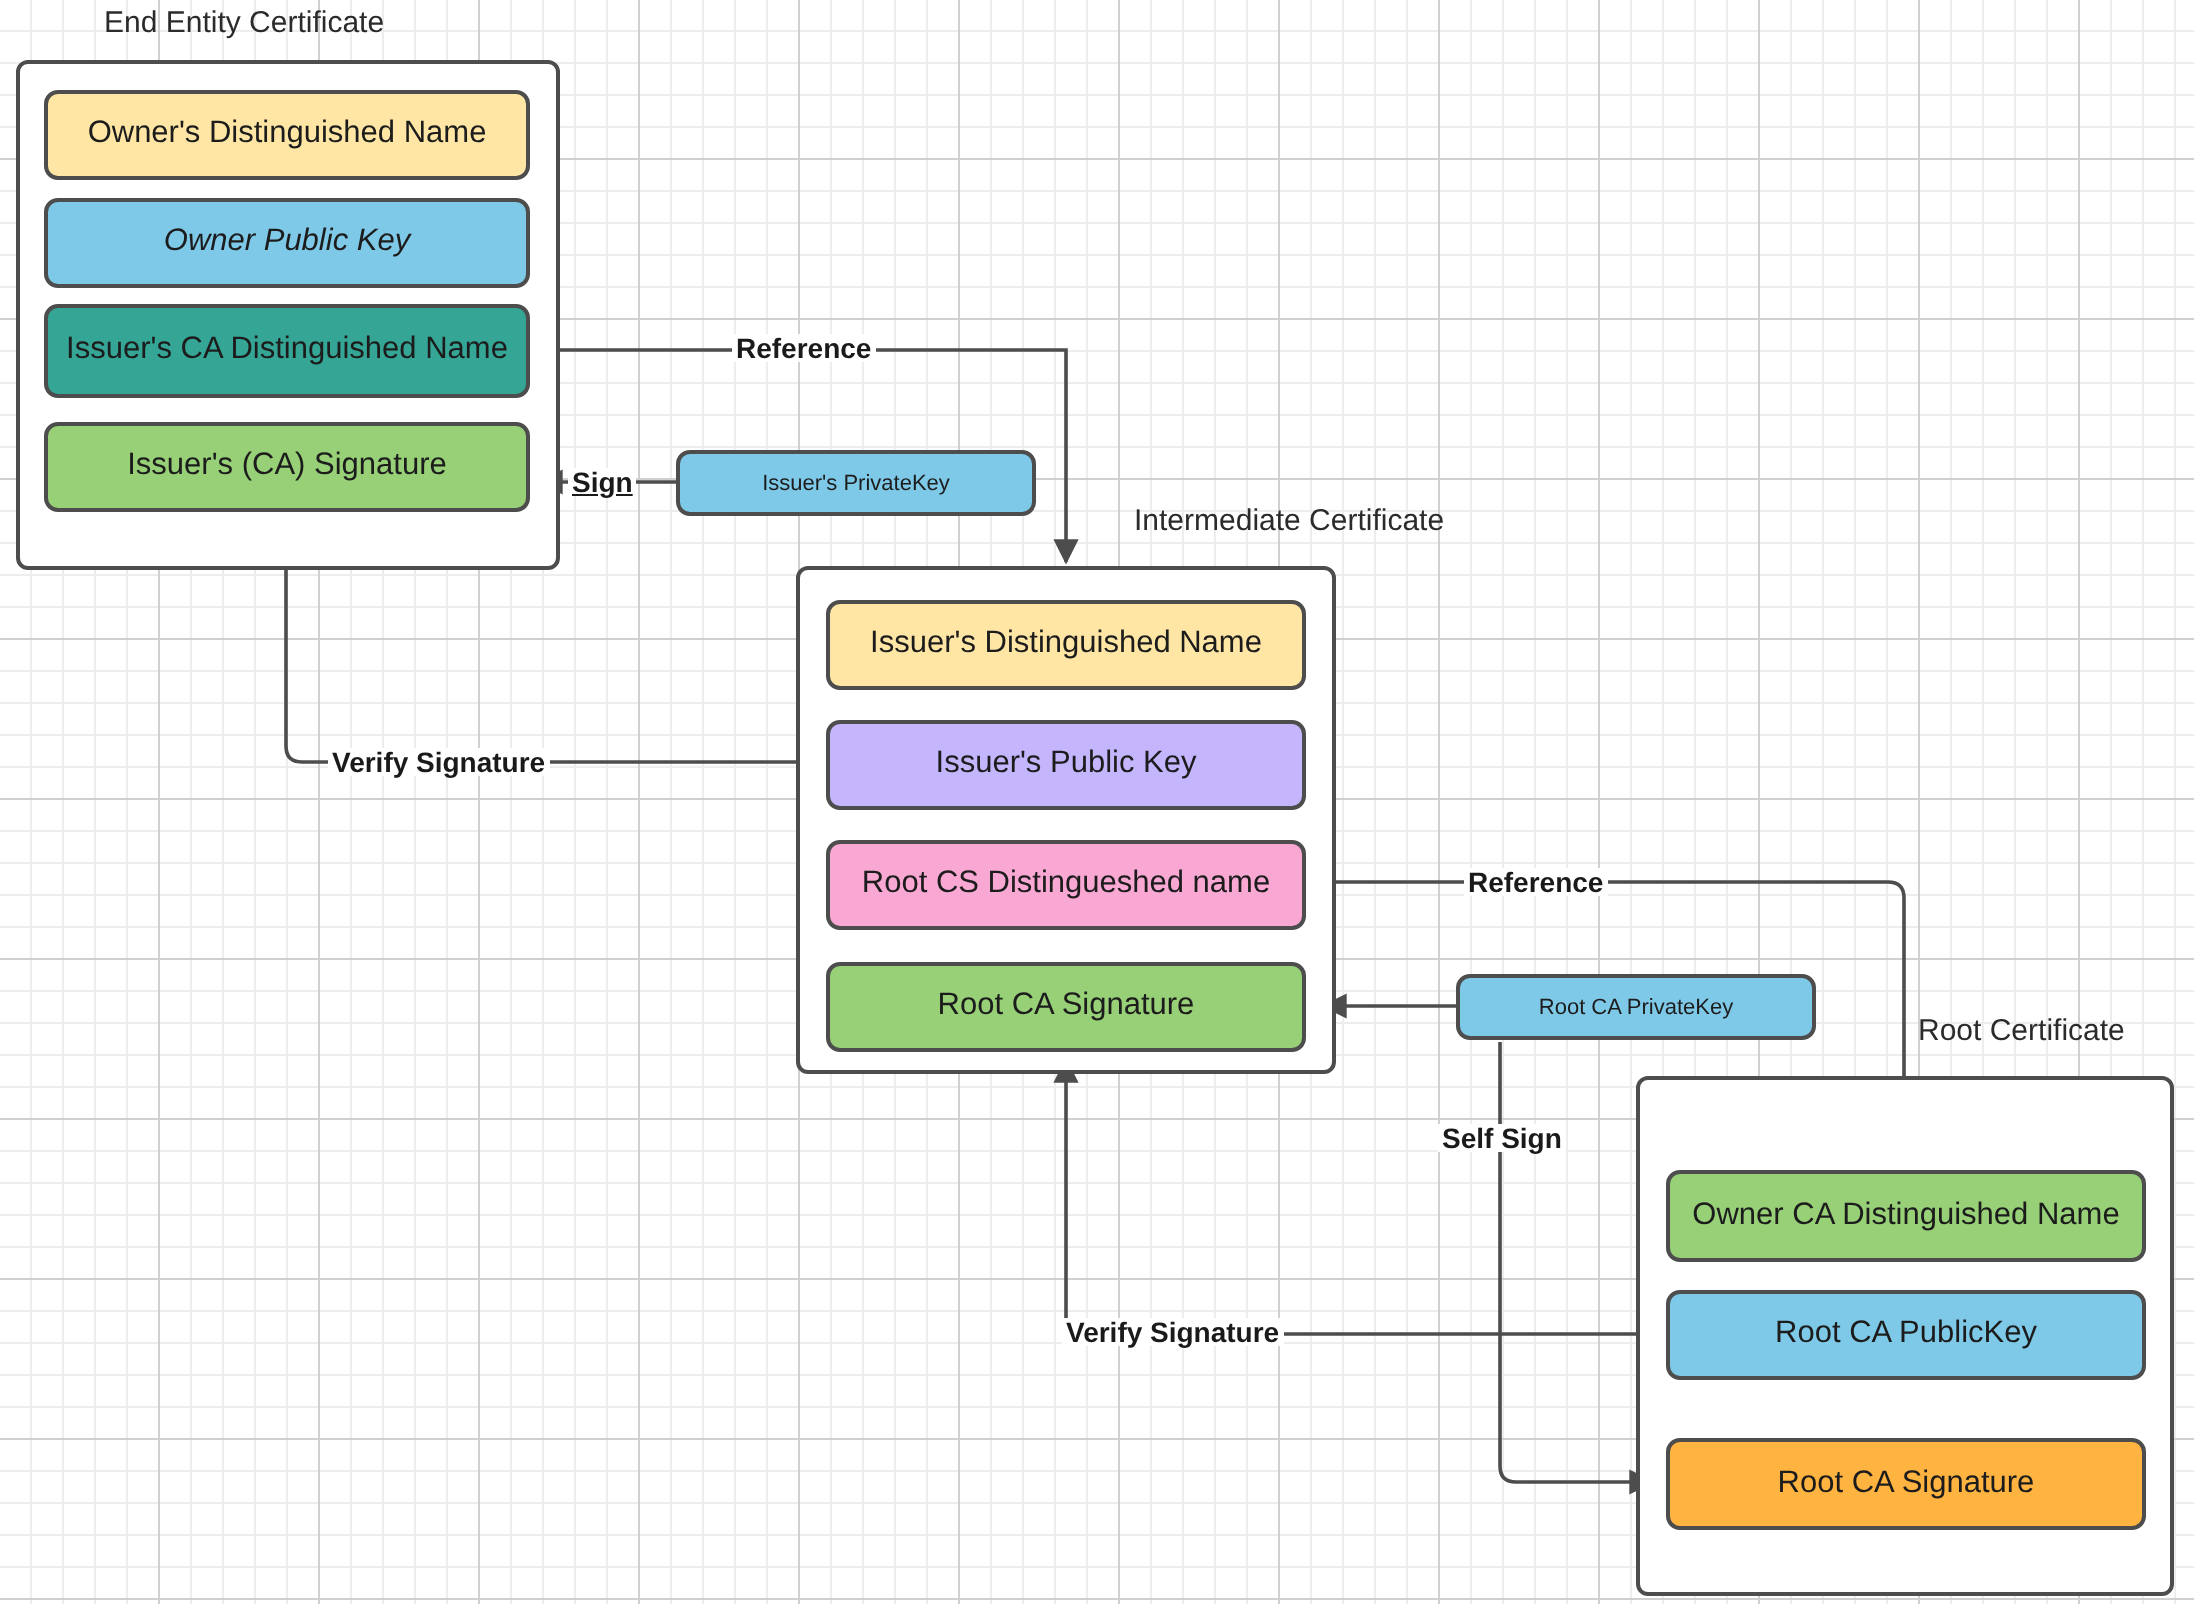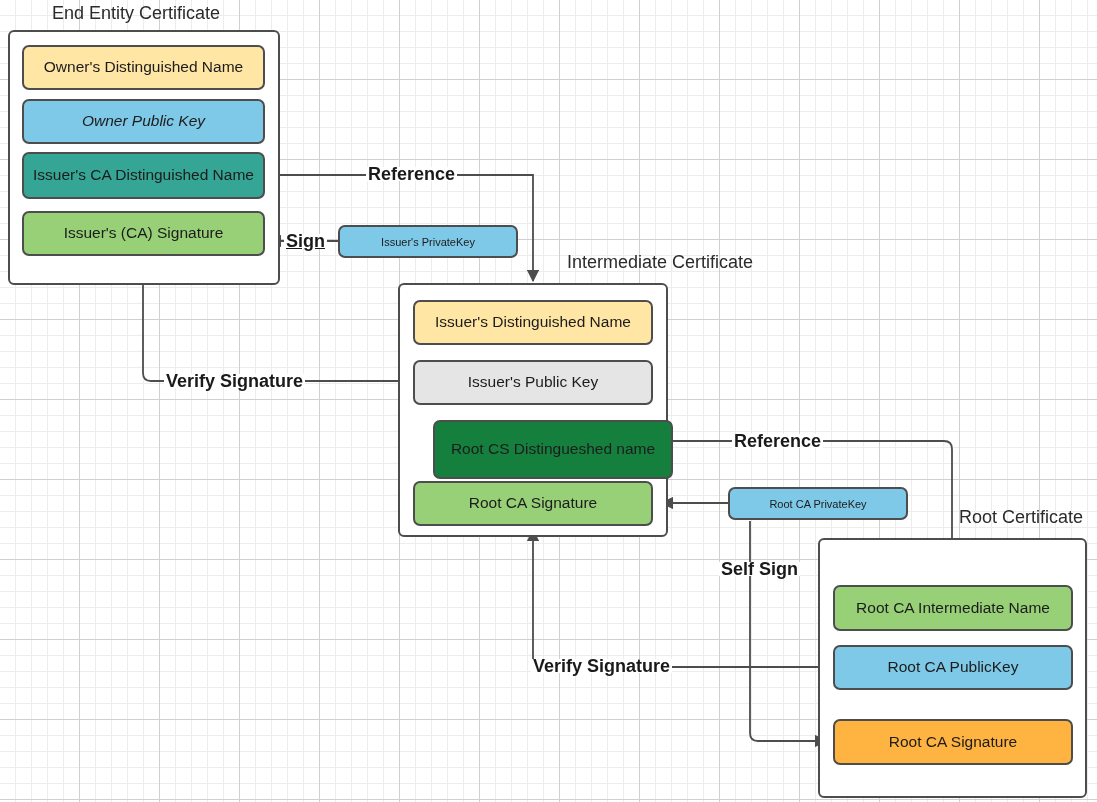--- a/index.html
+++ b/index.html
@@ -52,27 +52,27 @@
     display:flex;
     align-items:center;
     justify-content:center;
     text-align:center;
     font-size:11px;
     color:#1c1c1c;
     background:#7fc9e8;
   }
   .caption{
     position:absolute;
-    font-size:18px;
+    font-size:15px;
     color:#2b2b2b;
     white-space:nowrap;
   }
   .edge-label{
     position:absolute;
-    font-size:18px;
+    font-size:14px;
     font-weight:bold;
     color:#1a1a1a;
     background:#ffffff;
     white-space:nowrap;
     padding:0 2px;
     line-height:14px;
   }
 </style>
 </head>
 <body>
@@ -124,40 +124,40 @@
   <span>Issuer's PrivateKey</span>
 </div>
 
 <div class="caption" style="left:567px;top:252px;">Intermediate Certificate</div>
 
 <div class="container" style="left:398px;top:283px;width:270px;height:254px;"></div>
 
 <div class="row" style="left:413px;top:300px;width:240px;height:45px;background:#ffe6a5;">
   <span>Issuer's Distinguished Name</span>
 </div>
-<div class="row" style="left:413px;top:360px;width:240px;height:45px;background:#e5e5e5;">
+<div class="row" style="left:413px;top:360px;width:240px;height:45px;background:#c4b5fd;">
   <span>Issuer's Public  Key</span>
 </div>
-<div class="row" style="left:413px;top:420px;width:240px;height:59px;background:#15803d;margin-left:20px;">
+<div class="row" style="left:413px;top:420px;width:240px;height:45px;background:#f9a8d4;">
   <span>Root CS Distingueshed name</span>
 </div>
 <div class="row" style="left:413px;top:481px;width:240px;height:45px;background:#97d077;">
   <span>Root CA Signature</span>
 </div>
 
 <div class="keybox" style="left:728px;top:487px;width:180px;height:33px;">
   <span>Root CA PrivateKey</span>
 </div>
 
 <div class="caption" style="left:959px;top:507px;">Root Certificate</div>
 
 <div class="container" style="left:818px;top:538px;width:269px;height:260px;"></div>
 
 <div class="row" style="left:833px;top:585px;width:240px;height:46px;background:#97d077;">
-  <span>Root CA Intermediate Name</span>
+  <span>Owner CA Distinguished Name</span>
 </div>
 <div class="row" style="left:833px;top:645px;width:240px;height:45px;background:#7fc9e8;">
   <span>Root CA PublicKey</span>
 </div>
 <div class="row" style="left:833px;top:719px;width:240px;height:46px;background:#ffb340;">
   <span>Root CA Signature</span>
 </div>
 
 <div class="edge-label" style="left:366px;top:167px;">Reference</div>
 <div class="edge-label" style="left:284px;top:234px;text-decoration:underline;">Sign</div>

